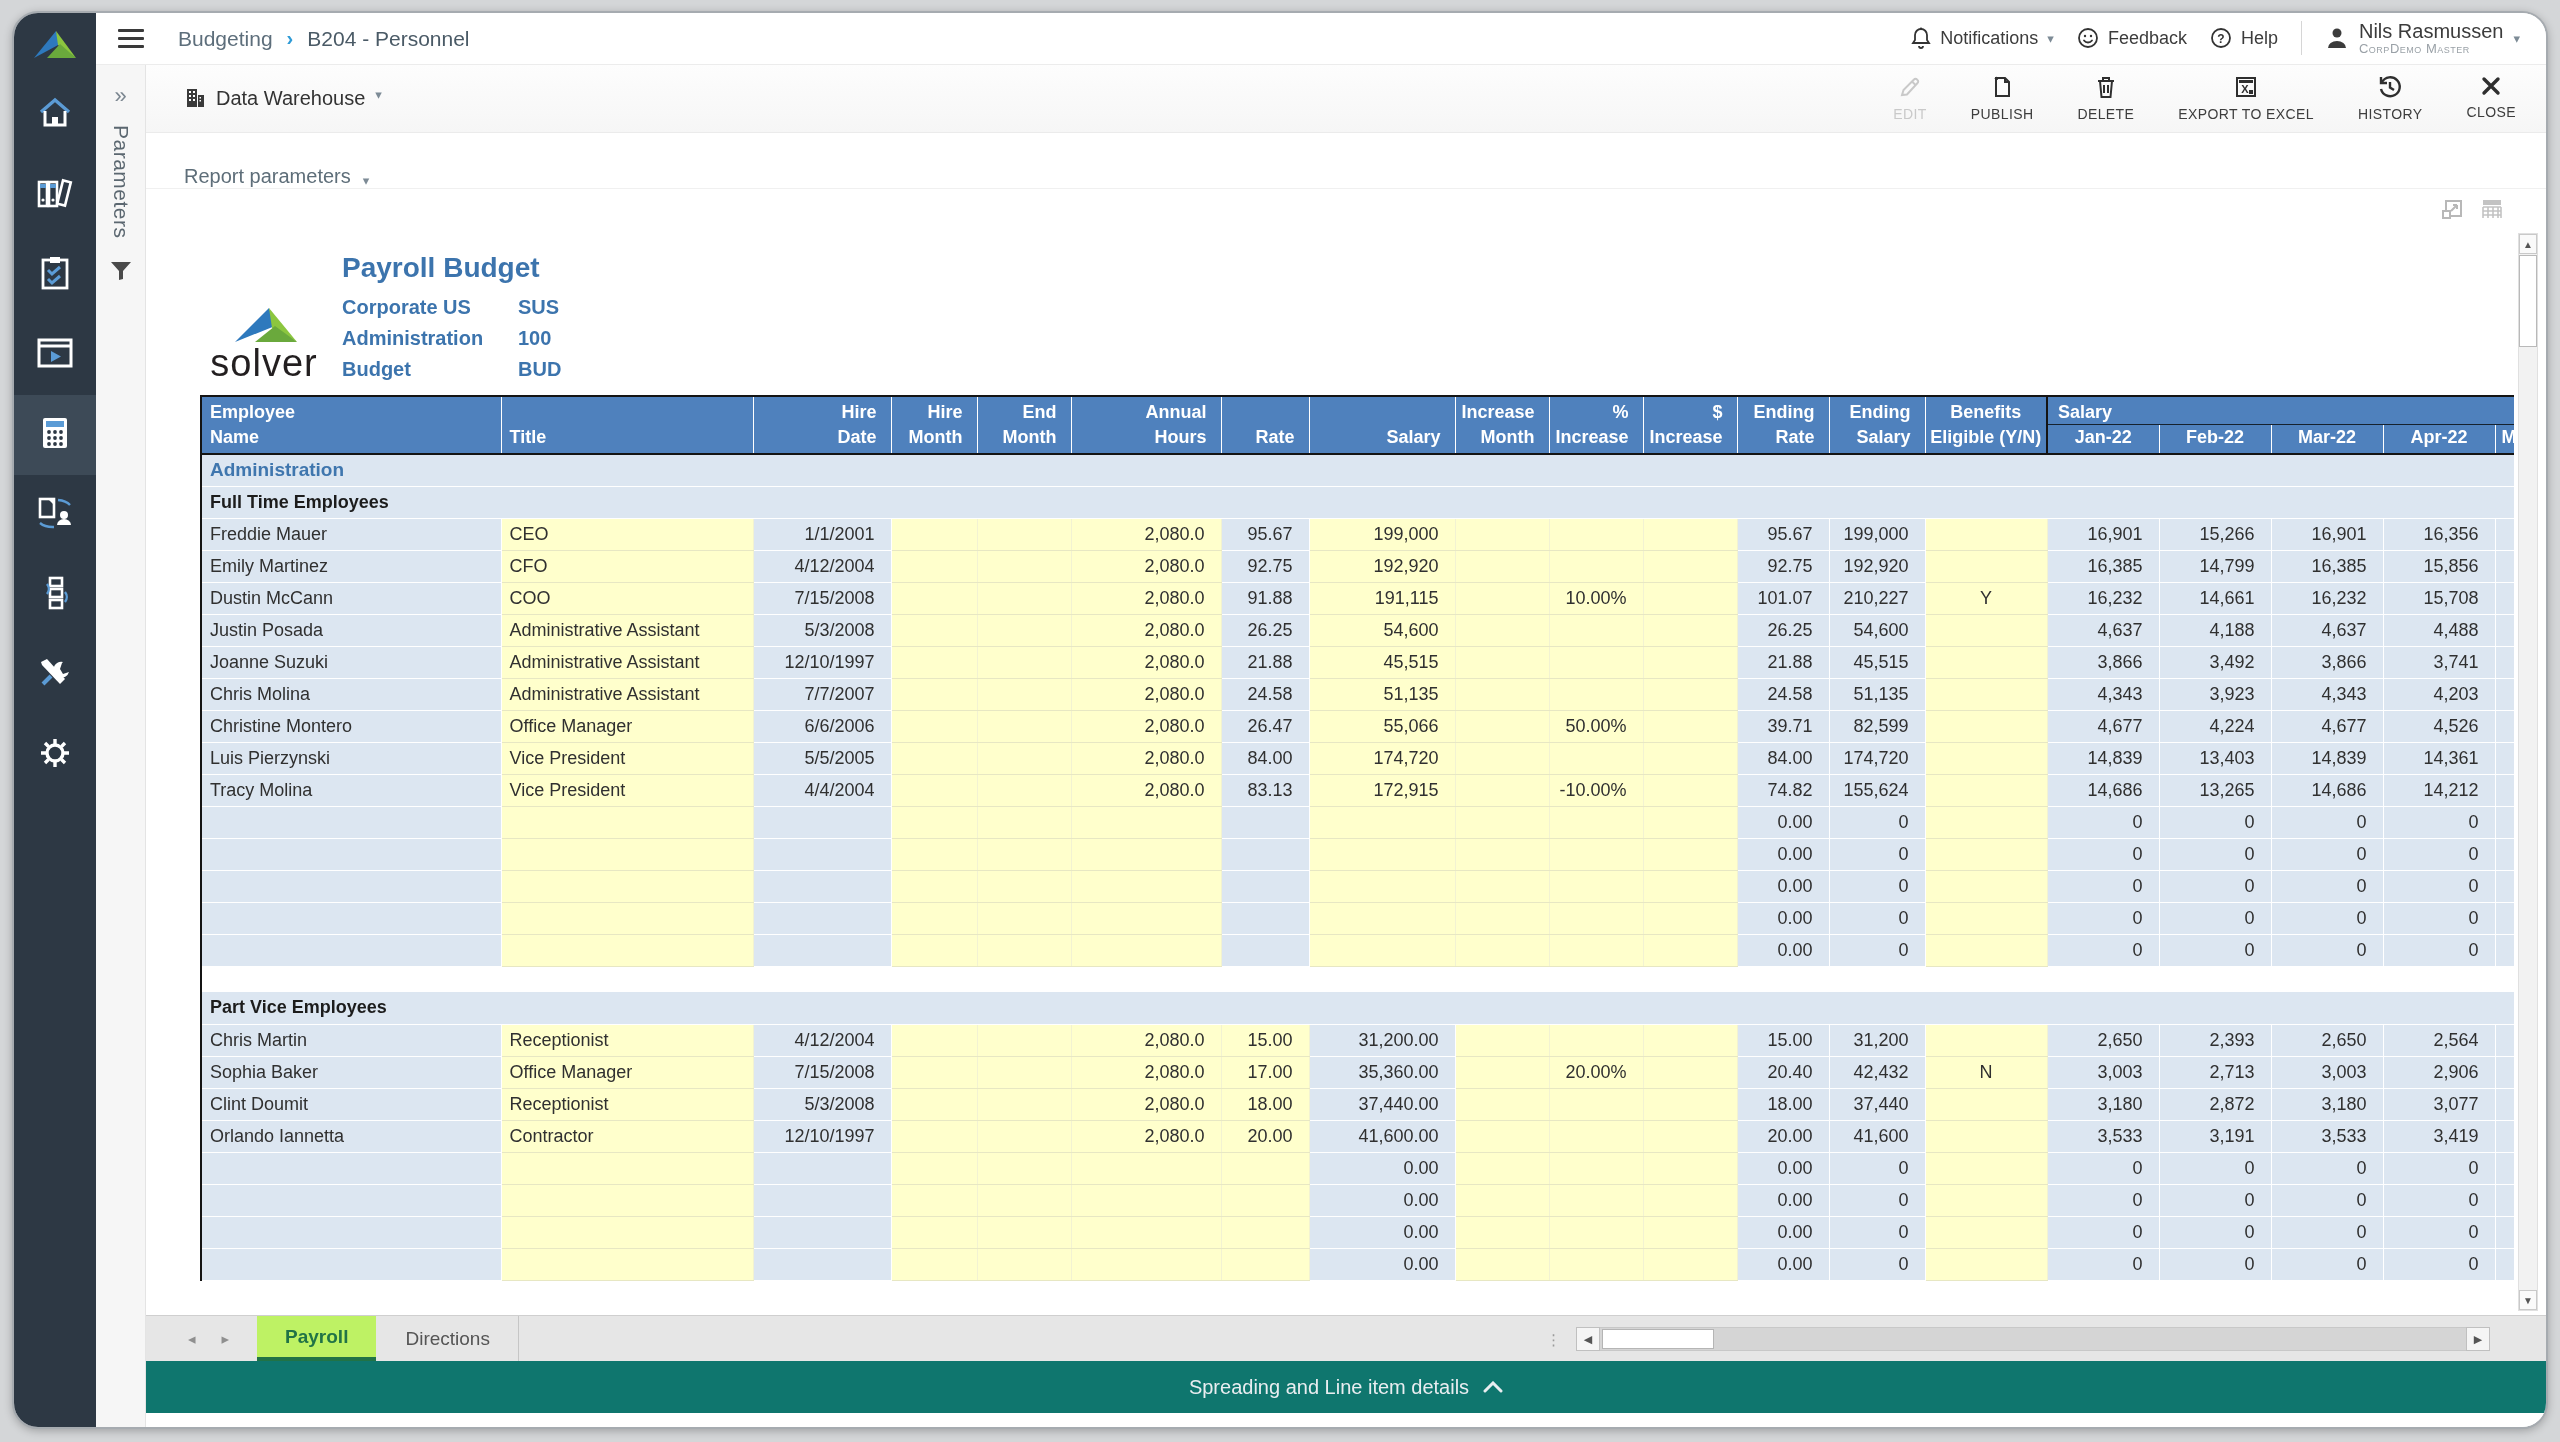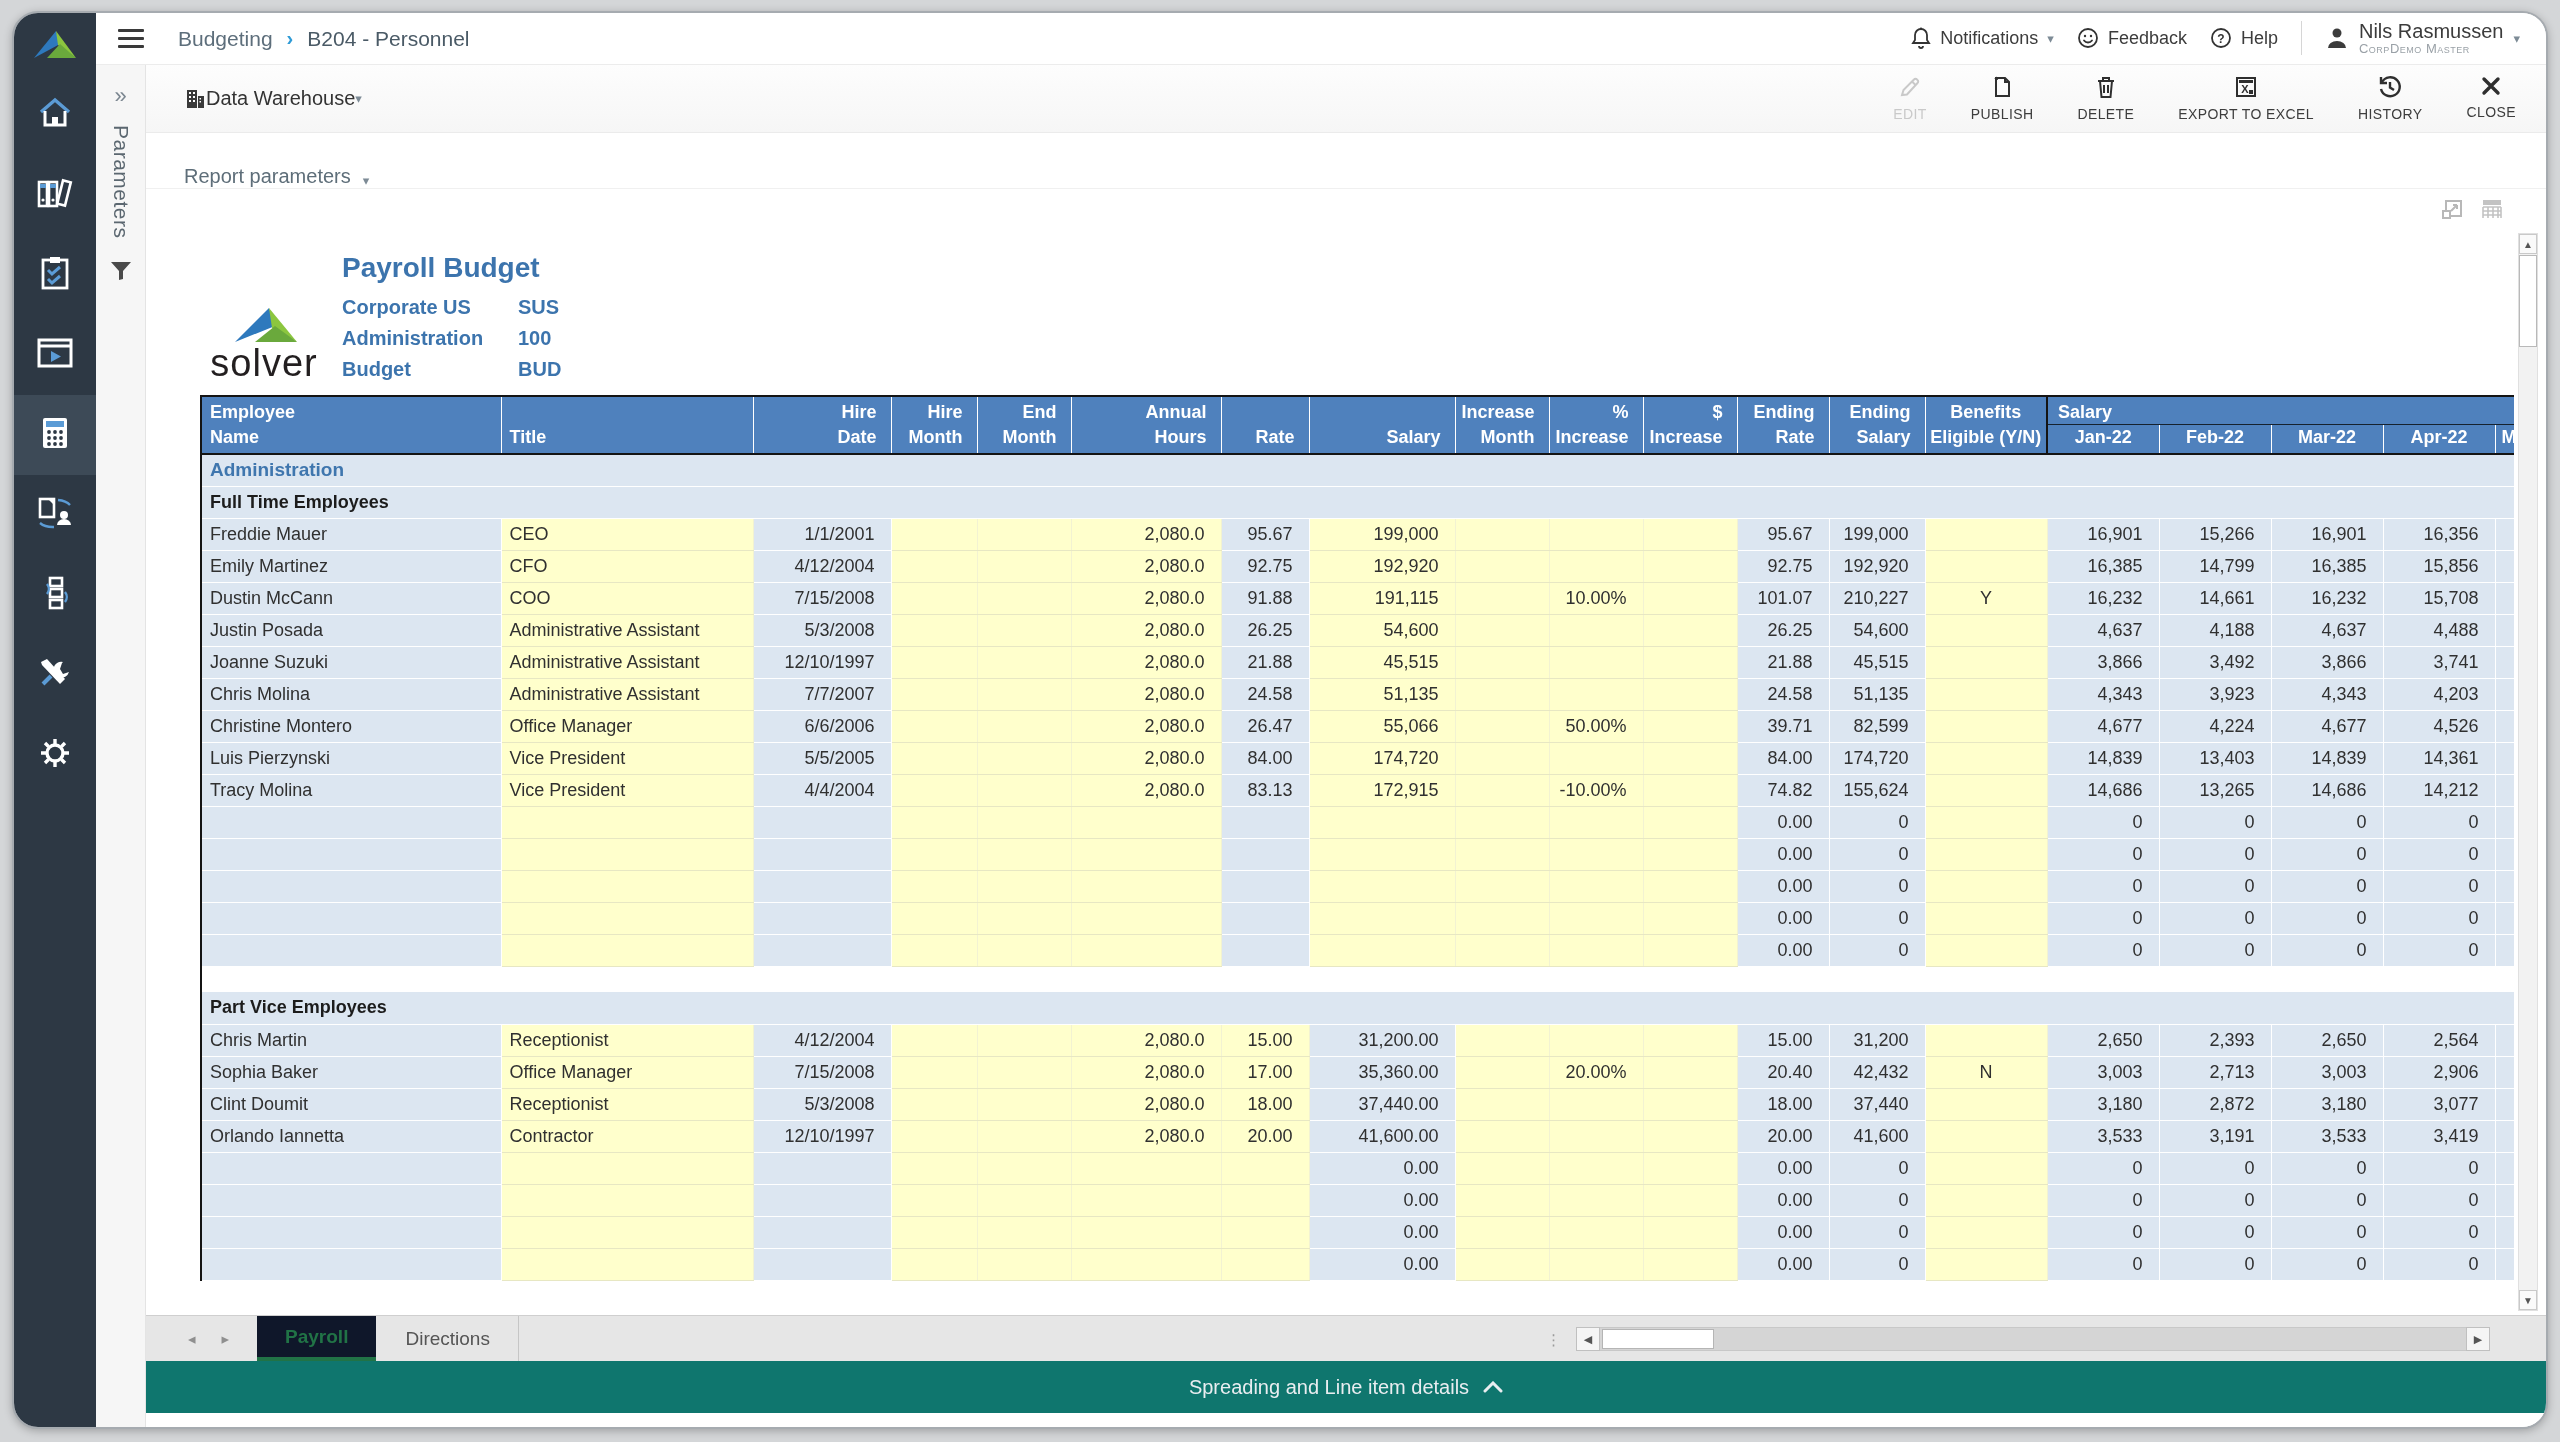--- a/index.html
+++ b/index.html
@@ -36,21 +36,21 @@
   .body-row { flex:1; display:flex; min-height:0; }
   .rail { width:50px; flex:0 0 50px; background:#f6f6f6; border-right:1px solid #e4e4e4;
     display:flex; flex-direction:column; align-items:center; padding-top:18px; }
   .rail-collapse { color:#7c8791; font-size:22px; cursor:pointer; }
   .rail-label { writing-mode:vertical-rl; font-size:21px; color:#5b6770; margin-top:16px; letter-spacing:.5px; }
   .rail-funnel { margin-top:22px; cursor:pointer; }
   .content { flex:1; display:flex; flex-direction:column; min-width:0; position:relative; }
   
   .toolbar { height:68px; flex:0 0 68px; display:flex; align-items:center; padding:0 30px 0 38px;
     background:linear-gradient(#fdfdfd,#f6f6f6); border-bottom:1px solid #ebebeb; }
-  .dw { display:flex; align-items:center; font-size:20px; color:#333; cursor:pointer; }
+  .dw { display:flex; gap:10px; font-size:20px; color:#333; cursor:pointer; }
   .tb-actions { margin-left:auto; display:flex; align-items:flex-start; gap:44px; }
   .tbtn { display:flex; flex-direction:column; align-items:center; gap:7px; cursor:pointer;
     font-size:14px; letter-spacing:.4px; color:#3d3d3d; }
   .tbtn.disabled { color:#c9c9c9; }
   .tbtn svg { display:block; }
   
   .report-params { height:56px; flex:0 0 56px; display:flex; align-items:flex-end; gap:12px;
     padding-left:38px; font-size:20px; color:#5e6e79; border-bottom:1px solid #f0f0f0; background:#fff; }
   
   .report-area { flex:1; position:relative; background:#fff; min-height:0; }
@@ -99,21 +99,21 @@
   .vthumb { width:18px; height:92px; background:#fff; border:1px solid #b9b9b9; margin-top:1px; cursor:grab; }
   .vspace { flex:1; }
   
   .tabstrip { height:46px; flex:0 0 46px; background:#e6e6e6; border-top:1px solid #cfcfcf;
     display:flex; align-items:stretch; position:relative; }
   .tab-nav { display:flex; align-items:center; gap:26px; margin-left:42px; color:#8f8f8f; font-size:15px; }
   .tab-nav span { cursor:pointer; }
   .tabs { display:flex; margin-left:28px; }
   .tab { display:flex; align-items:center; padding:0 28px; font-size:19px; color:#555; cursor:pointer;
     border-right:1px solid #c6c6c6; }
-  .tab.active { background:#0f172a; color:#217346; font-weight:bold; border-bottom:4px solid #217346;
+  .tab.active { background:#bef264; color:#217346; font-weight:bold; border-bottom:4px solid #217346;
     border-right:none; margin-right:1px; }
   .hscroll { position:absolute; left:1400px; right:56px; top:8px; height:30px;
     display:flex; align-items:center; }
   .hgrip { color:#9a9a9a; font-size:15px; letter-spacing:1px; margin-right:14px; cursor:grab; line-height:9px; }
   .hbtn { width:24px; height:24px; background:#f5f5f5; border:1px solid #c0c0c0; color:#555;
     display:flex; align-items:center; justify-content:center; font-size:11px; cursor:pointer; flex:0 0 24px; }
   .htrack { flex:1; height:24px; background:#d5d5d5; border:1px solid #c8c8c8; border-left:none; border-right:none;
     position:relative; }
   .hthumb { position:absolute; left:2px; top:1px; width:112px; height:20px; background:#fff;
     border:1px solid #b5b5b5; cursor:grab; }

